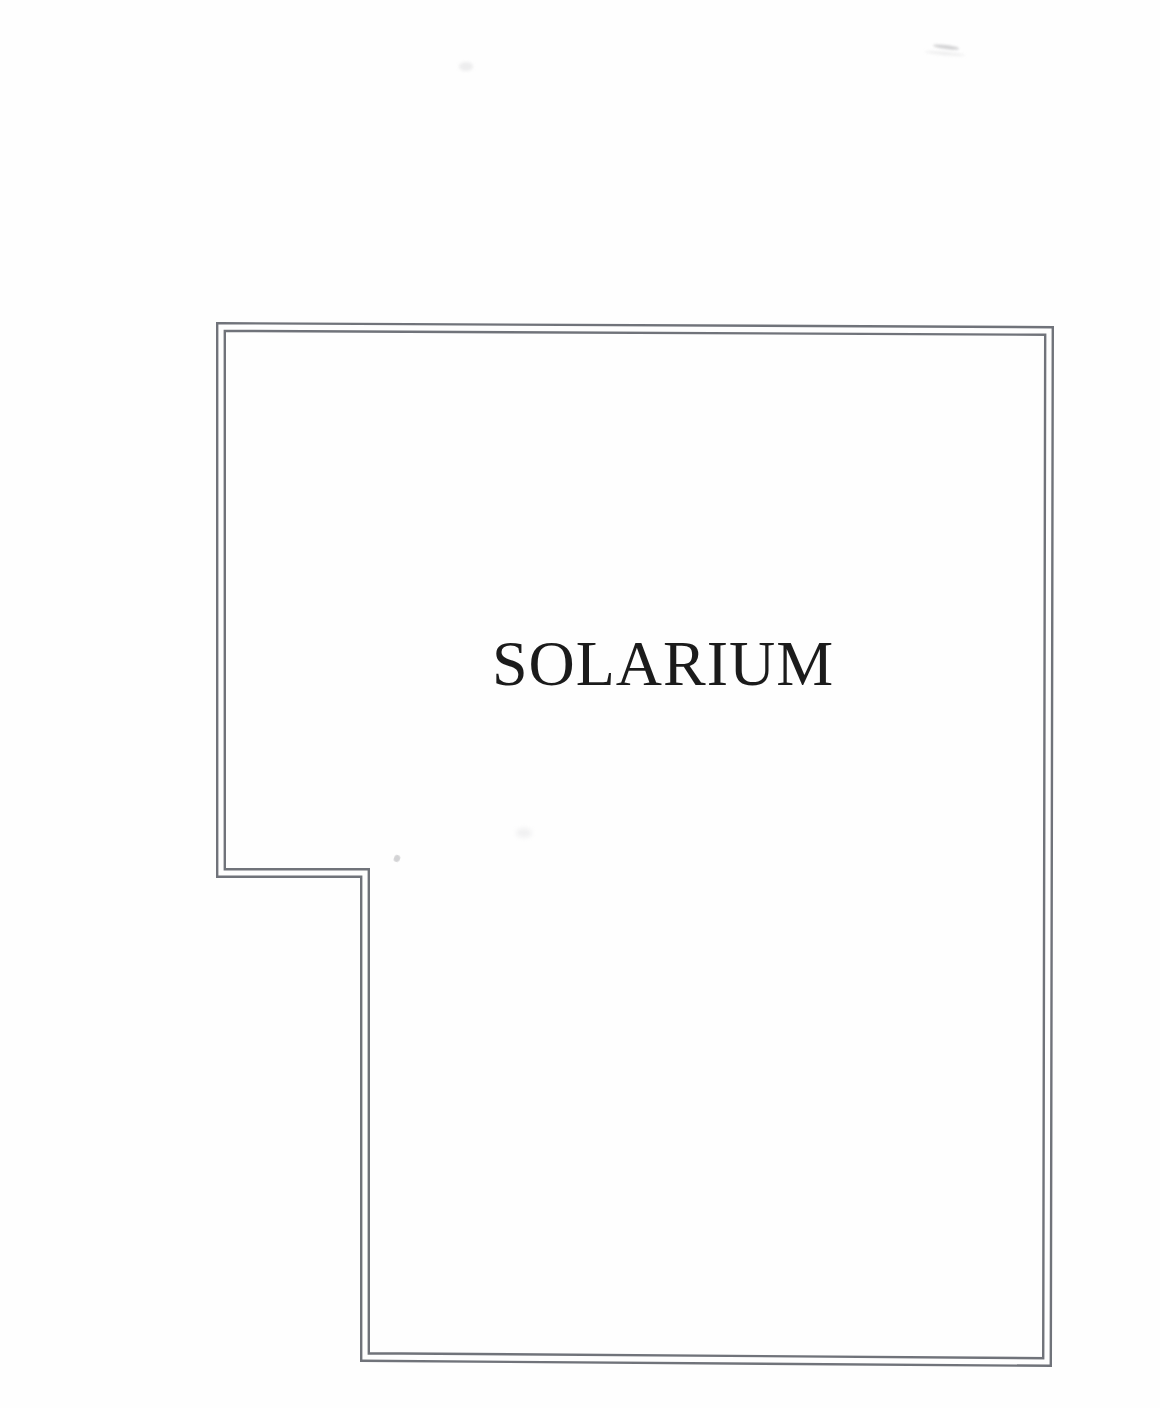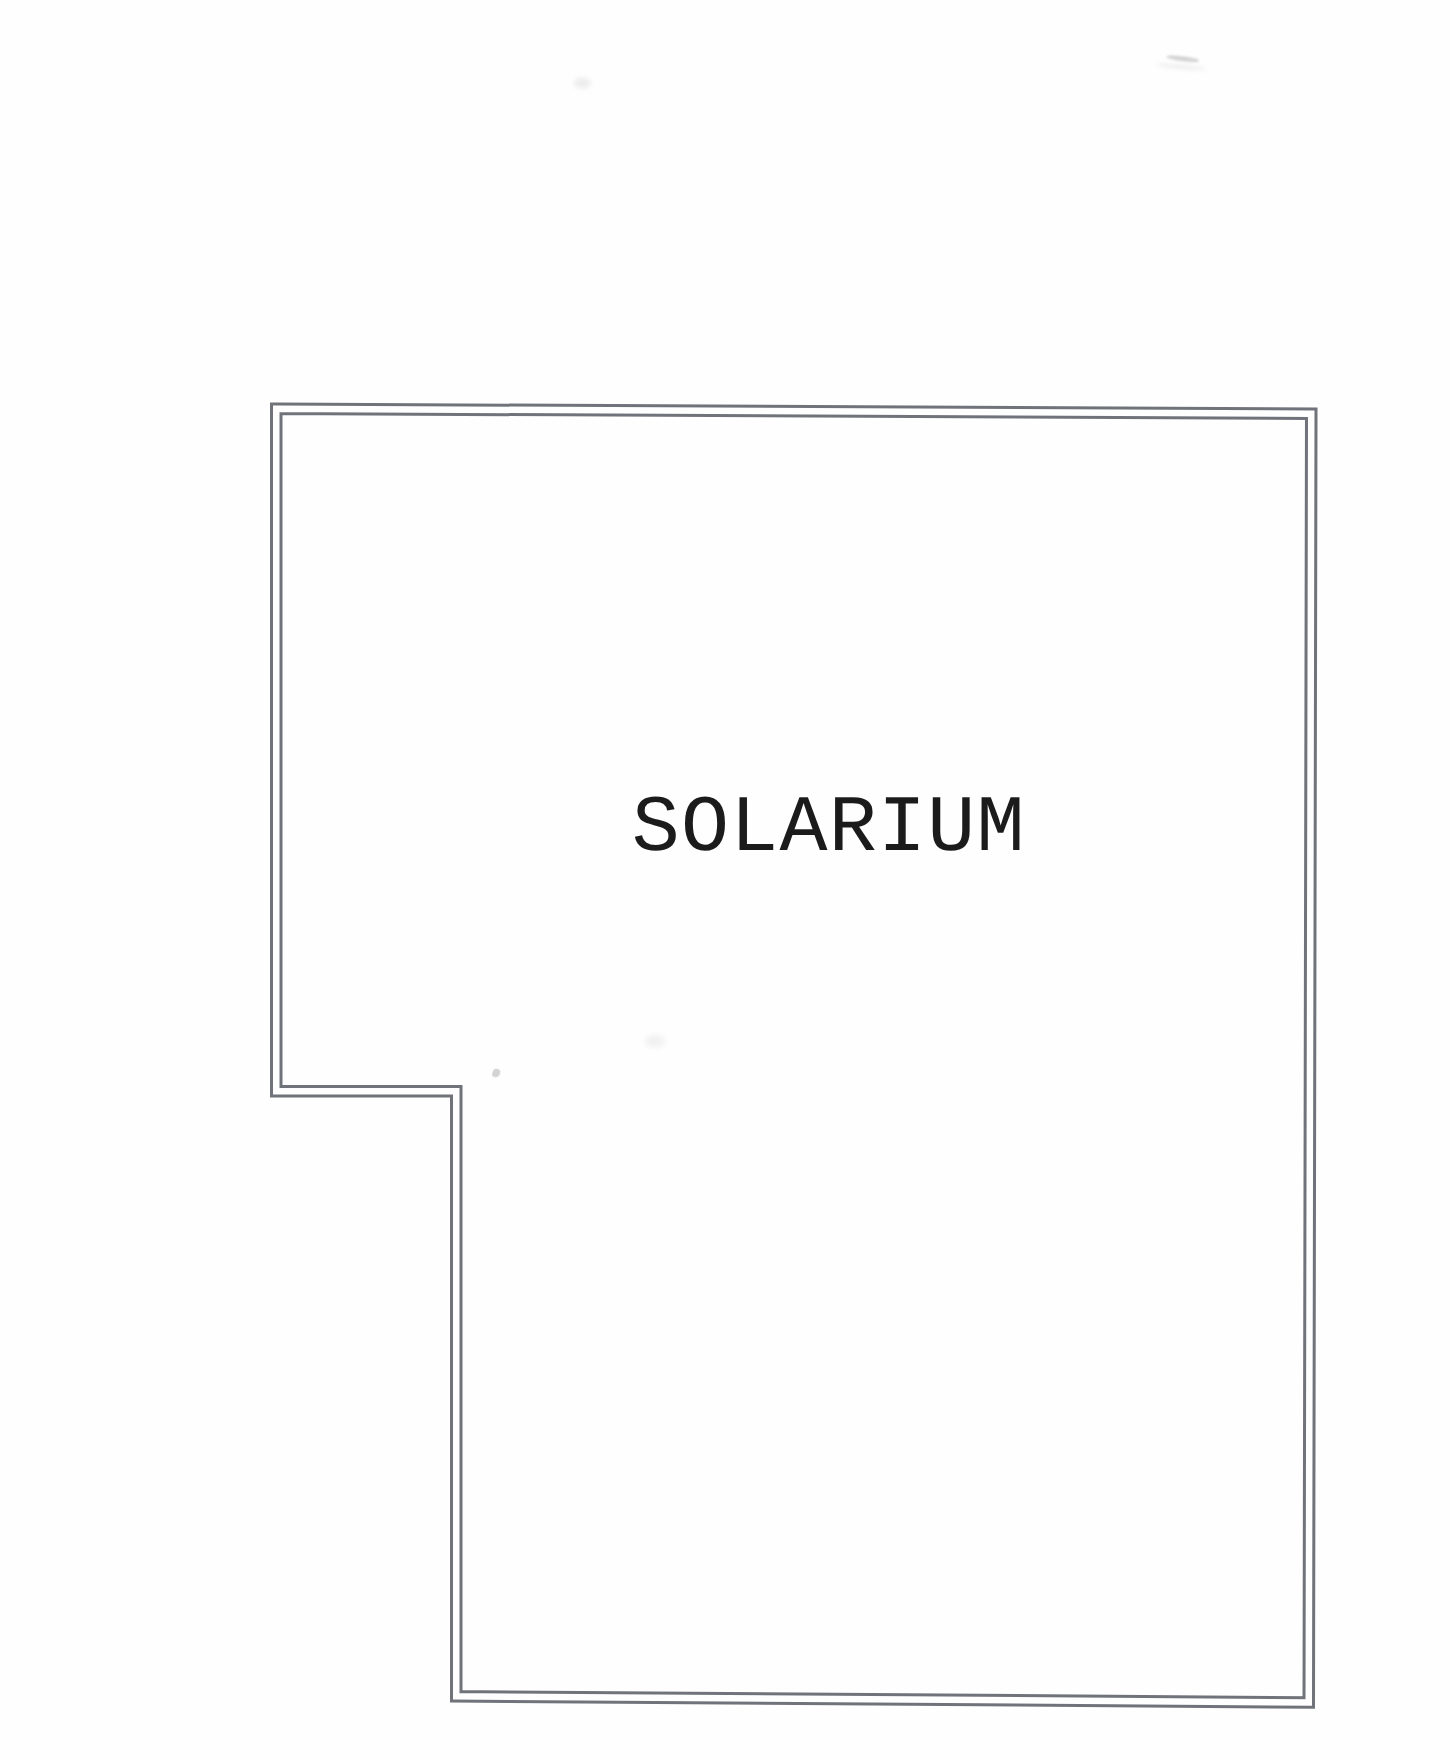--- a/index.html
+++ b/index.html
@@ -6,21 +6,21 @@
     margin: 0;
     padding: 0;
     background: #ffffff;
   }
   .page {
     position: relative;
     width: 1160px;
     height: 1408px;
     background: #fefefe;
     overflow: hidden;
-    font-family: Liberation Mono, monospace;
+    font-family: Liberation Serif, serif;
   }
   .plan-svg {
     position: absolute;
     left: 0;
     top: 0;
     width: 1160px;
     height: 1408px;
   }
   .room-label {
     position: absolute;

